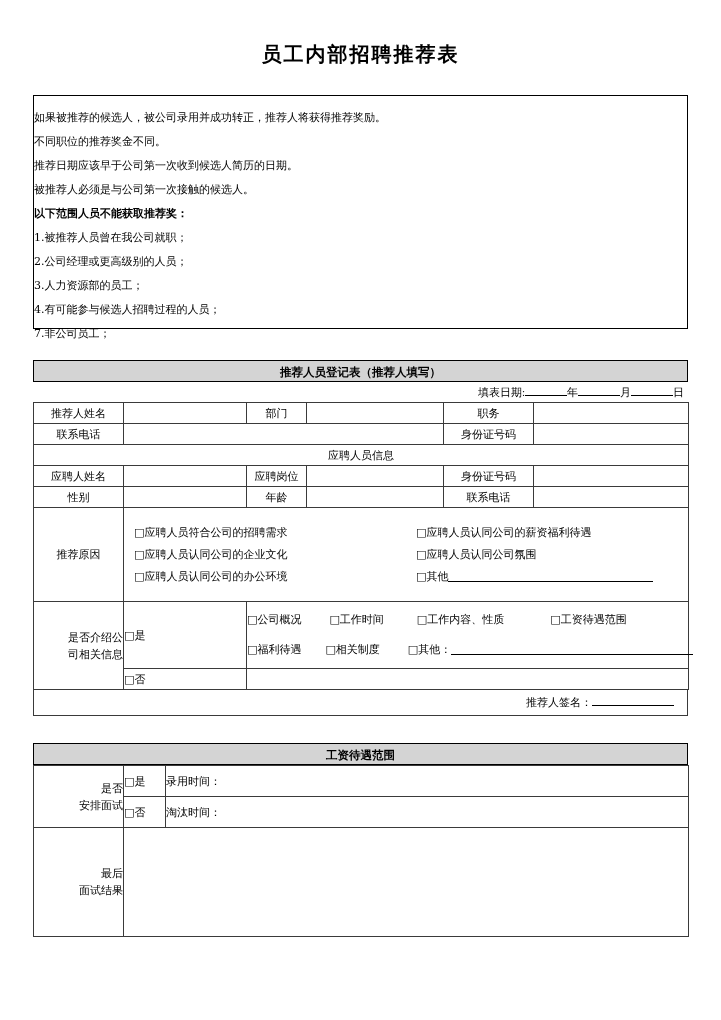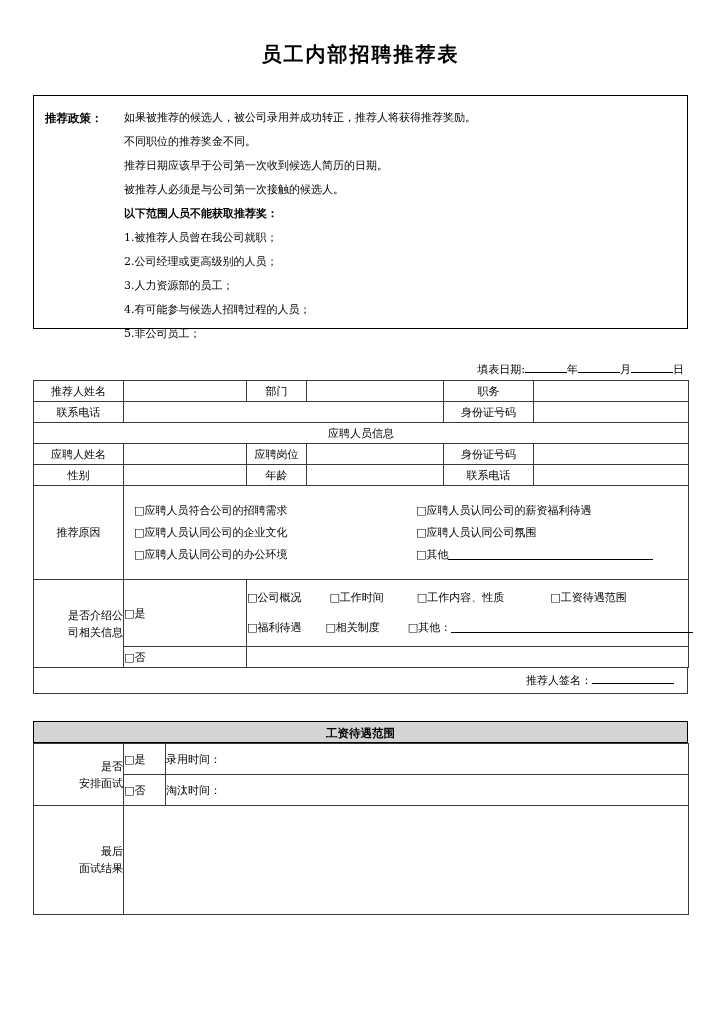--- a/index.html
+++ b/index.html
@@ -70,20 +70,21 @@
     line-height: 22px;
     box-sizing: border-box;
   }
   .date-line {
     text-align: right;
     font-size: 11px;
     height: 20px;
     line-height: 20px;
     padding-right: 4px;
     white-space: nowrap;
+    font-family: Liberation Serif, serif;
   }
   .u-sm { display:inline-block; border-bottom:1px solid #000; width:42px; }
 
   
   table.form {
     border-collapse: collapse;
     width: 655px;
     table-layout: fixed;
     font-size: 11px;
   }
@@ -155,37 +156,37 @@
   .pad-l { padding-left: 10px; }
 </style>
 </head>
 <body>
 
 <div class="page">
 
   <div class="doc-title">员工内部招聘推荐表</div>
 
   <div class="policy-box">
-    <div class="policy-label">推荐政策：</div>
     <div class="policy-body">
       <div class="policy-line">如果被推荐的候选人，被公司录用并成功转正，推荐人将获得推荐奖励。</div>
       <div class="policy-line">不同职位的推荐奖金不同。</div>
       <div class="policy-line">推荐日期应该早于公司第一次收到候选人简历的日期。</div>
       <div class="policy-line">被推荐人必须是与公司第一次接触的候选人。</div>
       <div class="policy-line bold">以下范围人员不能获取推荐奖：</div>
       <div class="policy-line">1.被推荐人员曾在我公司就职；</div>
       <div class="policy-line">2.公司经理或更高级别的人员；</div>
       <div class="policy-line">3.人力资源部的员工；</div>
       <div class="policy-line">4.有可能参与候选人招聘过程的人员；</div>
-      <div class="policy-line">5.非公司员工；</div>
+      <div class="policy-line">7.非公司员工；</div>
     </div>
   </div>
 
   <div class="block-gap"></div>
 
+  <div class="section-bar">推荐人员登记表（推荐人填写）</div>
 
   <div class="date-line">
     <span>填表日期:</span><span class="u-sm"></span><span>年</span><span class="u-sm"></span><span>月</span><span class="u-sm"></span><span>日</span>
   </div>
 
   <table class="form">
     <colgroup>
       <col style="width:90px">
       <col style="width:123px">
       <col style="width:60px">

